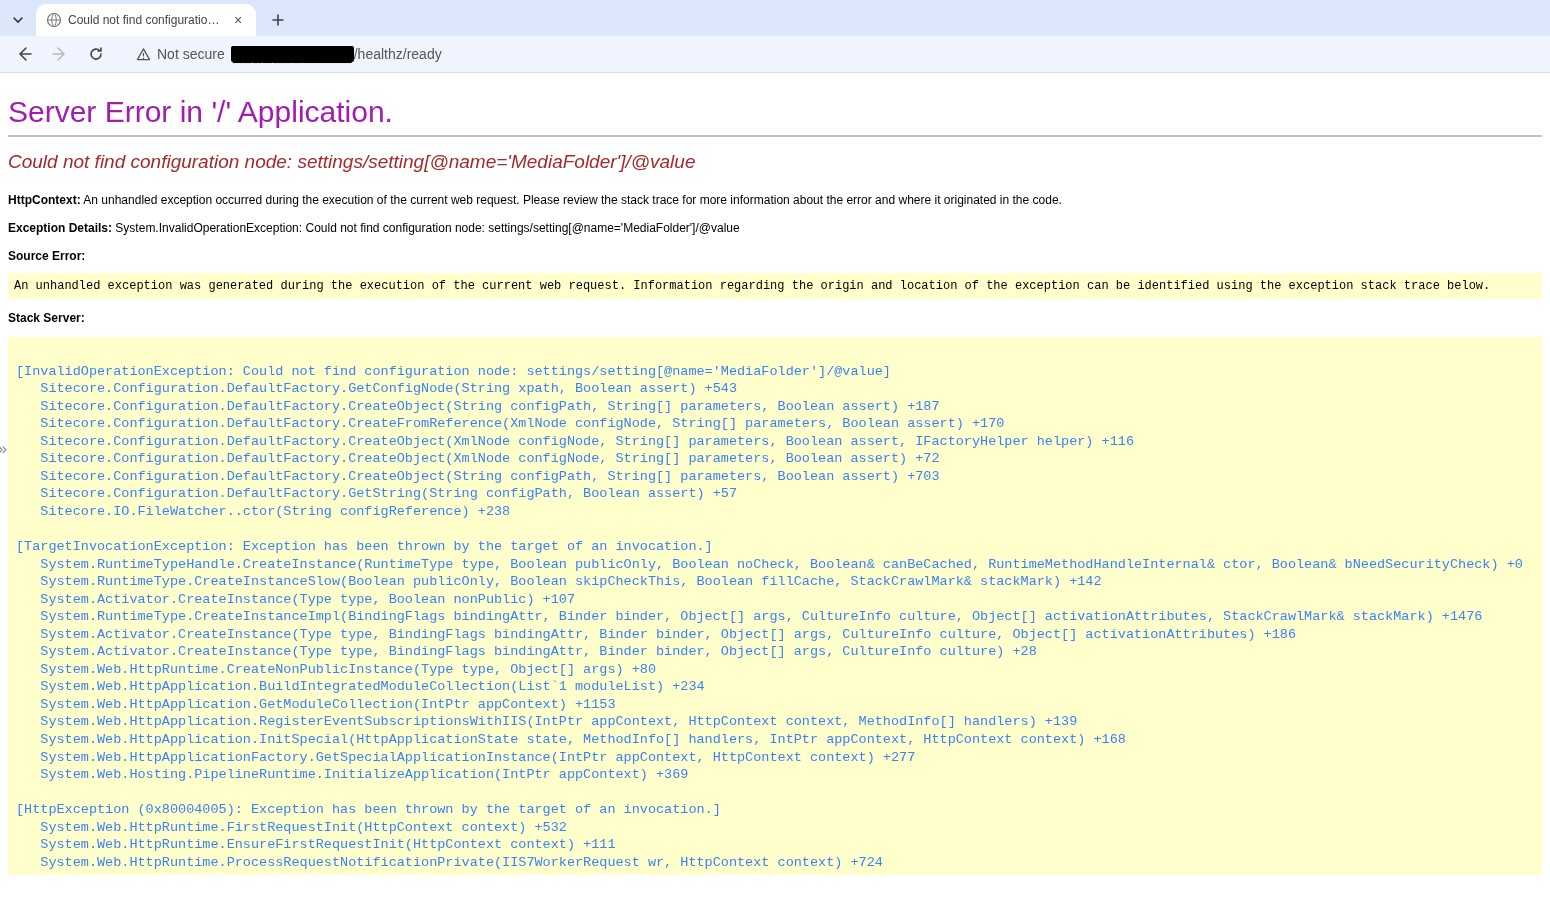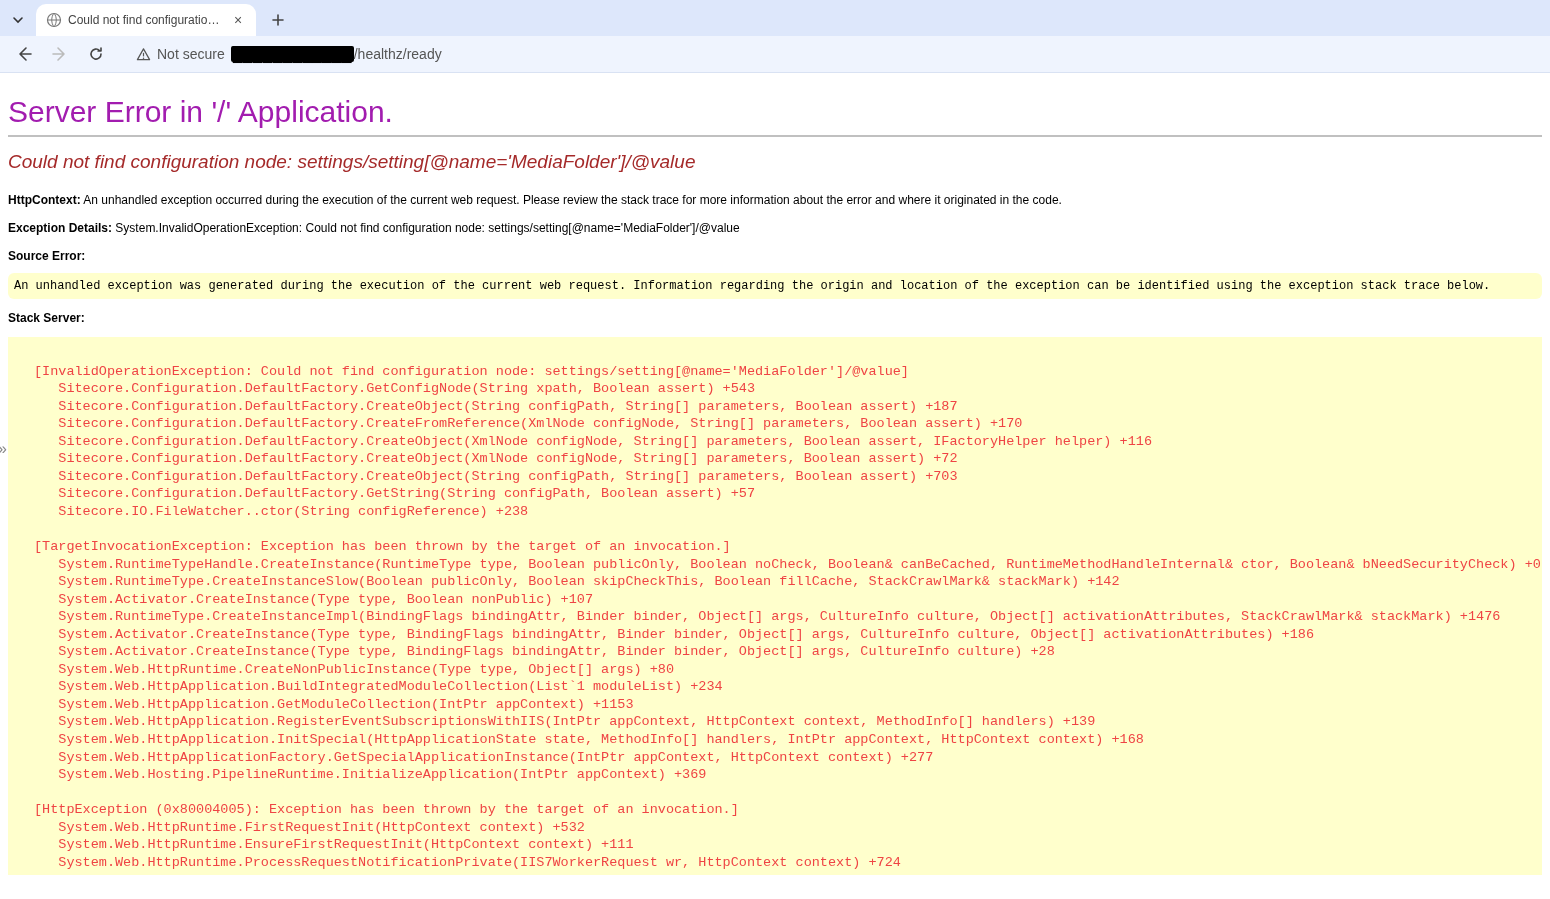--- a/index.html
+++ b/index.html
@@ -109,29 +109,28 @@
       background: #ffffcc;
       width: 100%;
       font-family: Consolas, "Courier New", monospace;
       font-size: 12px;
       color:#000;
       padding: 4px 6px;
       line-height: 1.5;
       white-space: pre;
       overflow-x: auto;
       margin-top: 8px;
-      border-radius: 6px;
     }
     .stack-box {
       background: #ffffcc;
       width: 100%;
       font-family: Consolas, "Courier New", monospace;
       font-size: 13.5px;
-      color:#ef4444;
-      padding: 8px 10px 4px 26px;
+      color:#3b82f6;
+      padding: 8px 10px 4px 8px;
       line-height: 1.3;
       white-space: pre;
       overflow-x: hidden;
       margin-top: 10px;
     }
     .side-marker {
       position: fixed;
       left: -2px;
       top: 440px;
       color: #888;

